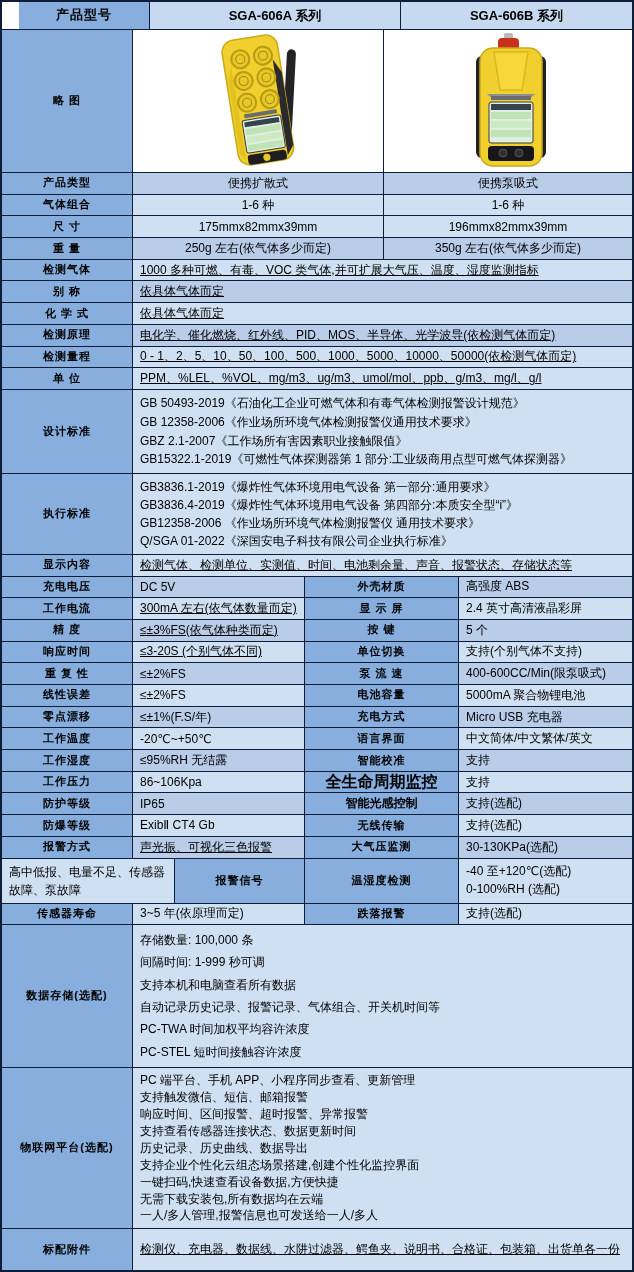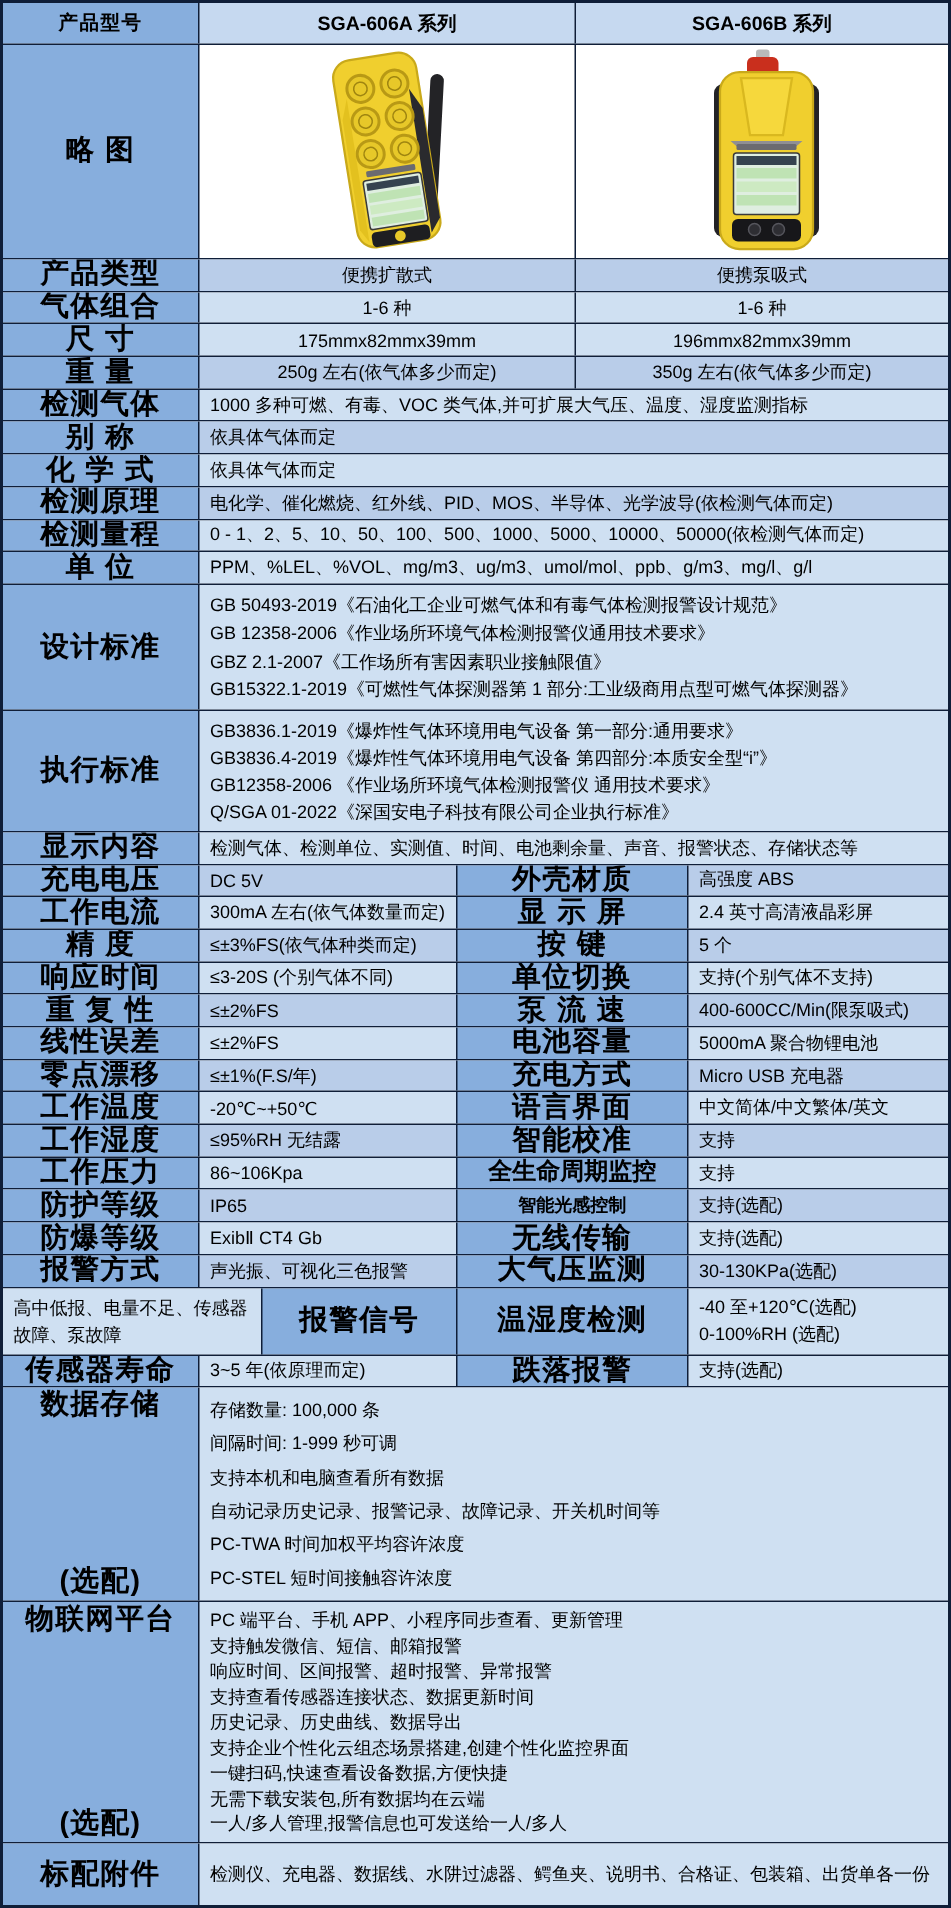--- a/index.html
+++ b/index.html
@@ -5,25 +5,25 @@
   :root{
     --bd:#0f1e38;
     --lab:#87aedd;
     --vlight:#cfe0f2;
     --vdark:#b9cde9;
   }
   *{box-sizing:border-box;margin:0;padding:0;}
   body{font-family:"Liberation Sans","DejaVu Sans",sans-serif;background:#fff;color:#000;}
   .page{width:634px;height:1272px;border:2px solid var(--bd);display:flex;flex-direction:column;overflow:hidden;background:#fff;}
   .row{display:flex;border-top:1px solid var(--bd);flex-shrink:0;}
-  .row:first-child{border-top:none;}
+  .row:first-child{border-top:none;padding-left:17px;}
   .c{border-left:1px solid var(--bd);display:flex;align-items:center;overflow:hidden;}
   .c:first-child{border-left:none;}
-  .lab{background:var(--lab);font-weight:bold;justify-content:center;text-align:center;font-size:19px;letter-spacing:1px;line-height:1.25;}
-  .lab2{flex-direction:column;justify-content:space-between;}
+  .lab{background:var(--lab);font-weight:bold;justify-content:center;text-align:center;font-size:11px;letter-spacing:1px;line-height:1.25;}
+  .lab2{flex-direction:row;justify-content:center;}
   .val{padding:0 7px;font-size:12px;background:var(--vlight);}
   .val.alt{background:var(--vdark);}
   .val.center{justify-content:center;text-align:left;padding:0 3px;}
   .val.multi{flex-direction:column;align-items:flex-start;justify-content:space-around;padding:4px 7px;}
   .val.multi div{line-height:1.2;}
   .w-lab{width:130px;}
   .w-half{width:251px;}
   .w-half-last{flex:1;}
   .w-v1{width:172px;}
   .w-l2{width:154px;}
@@ -34,21 +34,21 @@
   .h-sketch{height:143px;}
   .h-std1{height:84px;}
   .h-std2{height:81px;}
   .h-alarm{height:45px;}
   .h-storage{height:143px;}
   .h-iot{height:161px;}
   .h-acc{flex:1;}
   .head .c{font-size:13px;font-weight:bold;}
   .head .val{justify-content:center;background:#c6d9f0;}
   .sketch-cell{background:#fff;justify-content:center;align-items:center;}
-  .nowrap{white-space:nowrap;}
+  .nowrap{white-space:nowrap;text-decoration:underline;}
 </style>
 </head>
 <body>
 
 <div class="page">
 
   <div class="row head h-head">
     <div class="c lab w-lab">产品型号</div>
     <div class="c val w-half">SGA-606A 系列</div>
     <div class="c val w-half-last">SGA-606B 系列</div>
@@ -280,21 +280,21 @@
 
   <div class="row h-storage">
     <div class="c lab lab2 w-lab">
       <div>数据存储</div>
       <div>(选配)</div>
     </div>
     <div class="c val multi w-full">
       <div>存储数量: 100,000 条</div>
       <div>间隔时间: 1-999 秒可调</div>
       <div>支持本机和电脑查看所有数据</div>
-      <div>自动记录历史记录、报警记录、故障记录、开关机时间等</div>
+      <div>自动记录历史记录、报警记录、气体组合、开关机时间等</div>
       <div>PC-TWA 时间加权平均容许浓度</div>
       <div>PC-STEL 短时间接触容许浓度</div>
     </div>
   </div>
 
   <div class="row h-iot">
     <div class="c lab lab2 w-lab">
       <div>物联网平台</div>
       <div>(选配)</div>
     </div>

